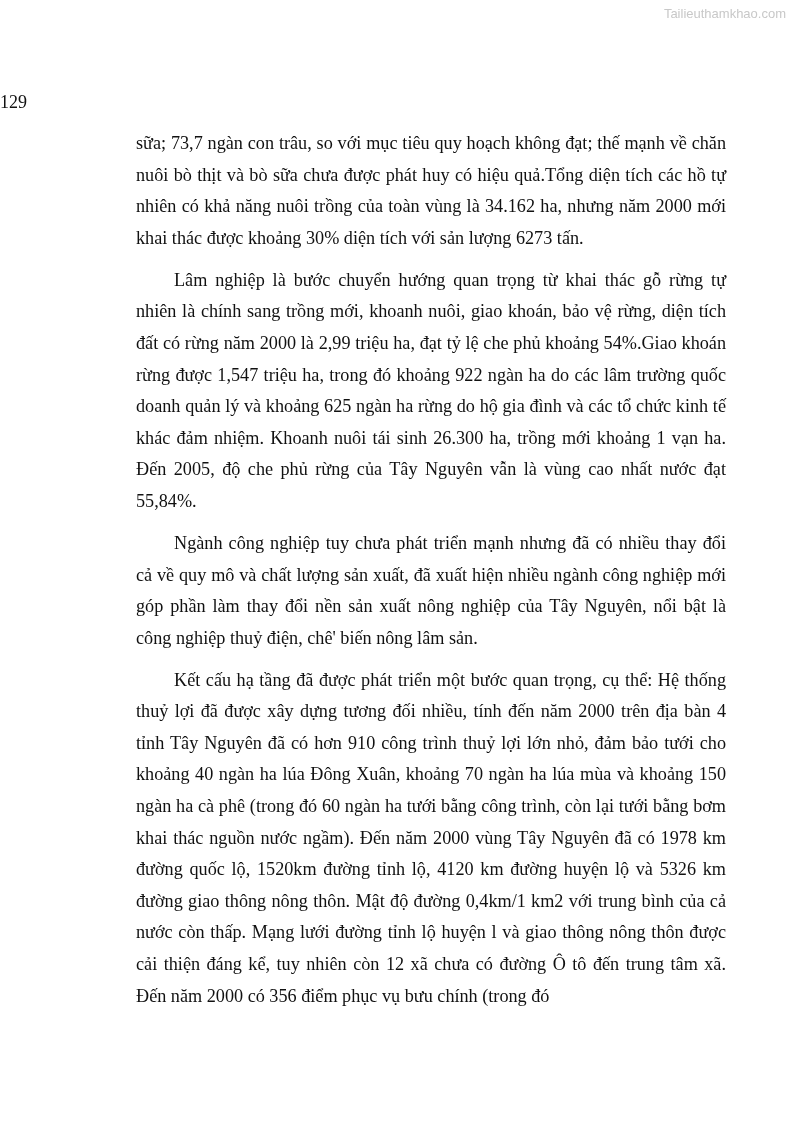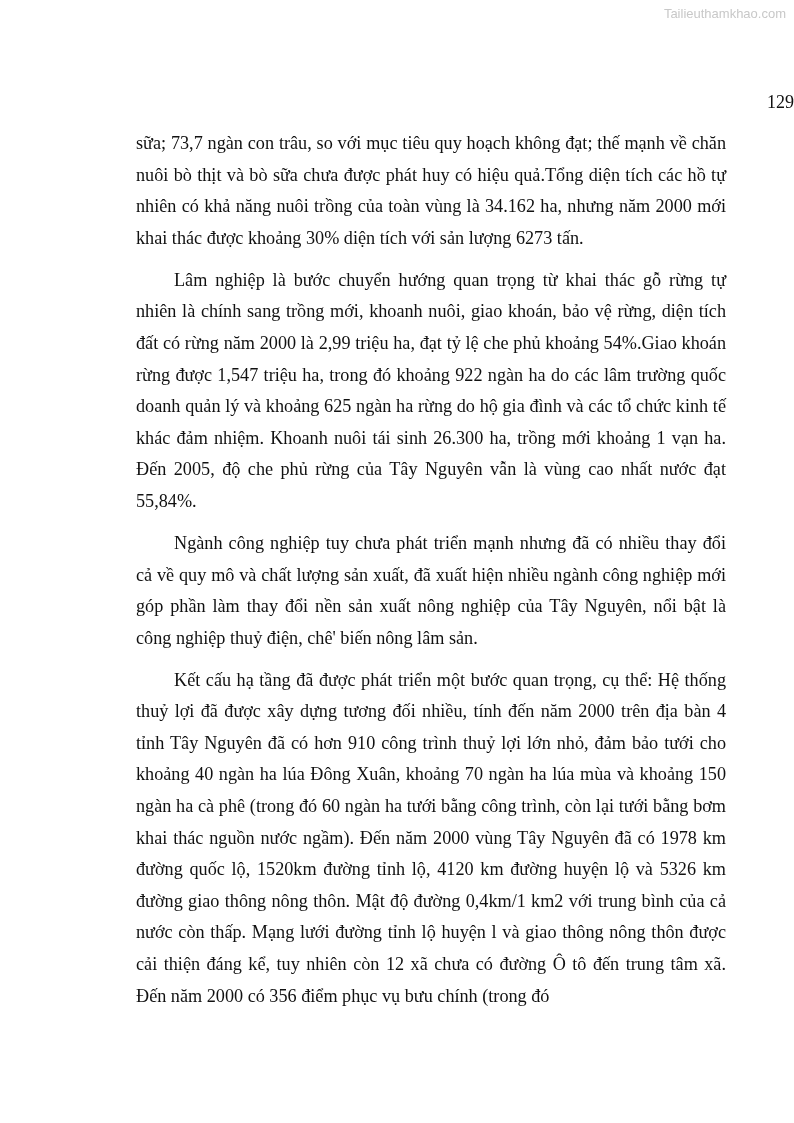--- a/index.html
+++ b/index.html
@@ -23,21 +23,21 @@
       font-size: 13px;
       color: #c8c8c8;
       letter-spacing: 0px;
       margin-left: 9px;
     }
     .page-number {
       position: absolute;
       top: 92px;
       left: 0;
       width: 794px;
-      text-align: right;
+      text-align: left;
       font-size: 18px;
       line-height: 20px;
     }
     .content {
       position: absolute;
       top: 128px;
       left: 136px;
       width: 590px;
       font-size: 18.2px;
       line-height: 31.6px;

